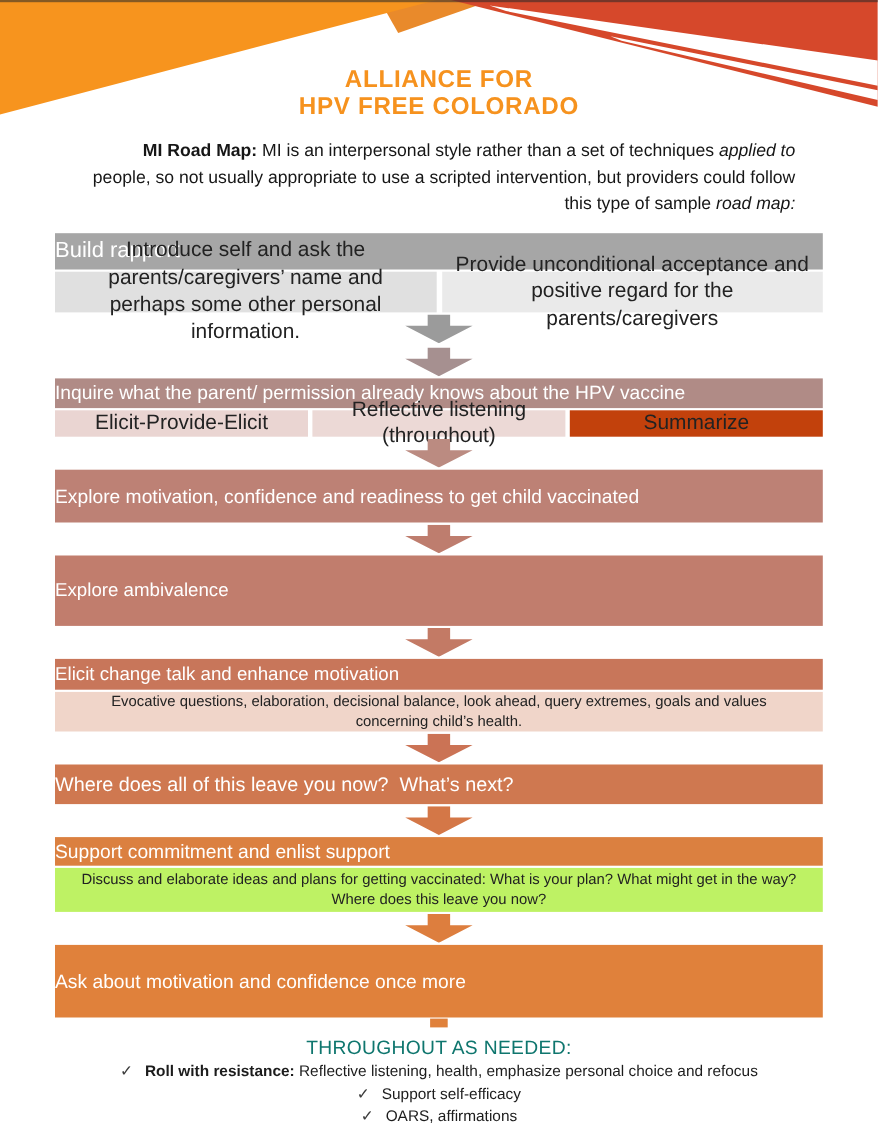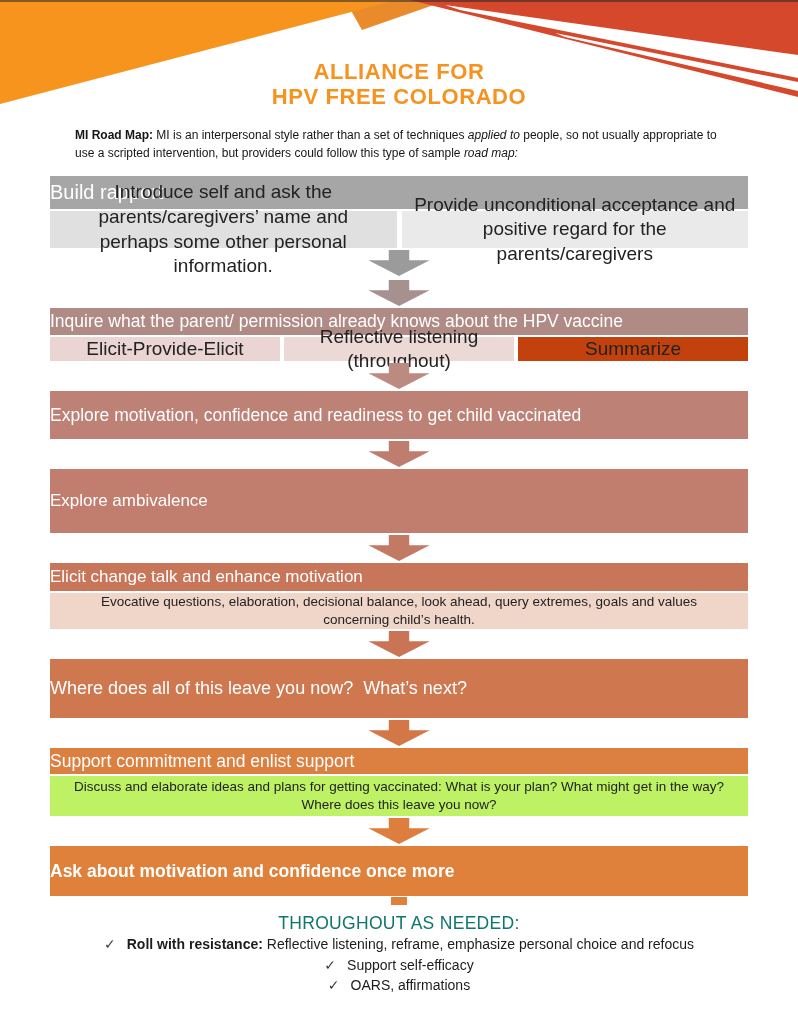--- a/index.html
+++ b/index.html
@@ -4,35 +4,35 @@
 <style>
   * { margin:0; padding:0; box-sizing:border-box; }
   html,body { background:#ffffff; }
   body { width:798px; height:1033px; overflow:hidden; font-family:"Liberation Sans", sans-serif; }
   .page { position:relative; width:798px; height:1033px; background:#fff; }
   .top-edge { position:absolute; top:0; left:0; width:798px; height:2px; background:rgba(40,40,40,.55); z-index:5; }
   .banner { position:absolute; top:0; left:0; width:798px; height:115px; z-index:1; }
 
   .brand { position:relative; z-index:2; padding-top:60px; text-align:center;
            font-weight:bold; font-size:22px; line-height:1.12; color:#F6921E; letter-spacing:.6px; }
-  .intro { position:relative; z-index:2; width:648px; margin:17px auto 0; text-align:left;
-           font-size:12px; line-height:1.5; color:#161616; }
+  .intro { position:relative; z-index:2; width:648px; margin:17px auto 0; text-align:right;
+           font-size:16px; line-height:1.5; color:#161616; }
 
   .flow { margin:14px 50px 0; }
   .bar { display:flex; align-items:center; justify-content:flex-start; color:#fff; text-align:center; }
   .bar-label { white-space:pre-wrap; }
   .b1 { height:33px; background:#A6A6A6; font-size:20px; }
   .b2 { height:49px; background:#A89592; font-size:18.5px; }
   .b3 { height:27px; background:#B08B86; font-size:17.5px; }
   .b4 { height:48px; background:#BD8175; font-size:17.5px; }
   .b5 { height:64px; background:#C17D6D; font-size:17px; }
   .b6 { height:28px; background:#C8765A; font-size:17px; }
-  .b7 { height:59px; background:#CF7850; font-size:18px; }
+  .b7 { height:36px; background:#CF7850; font-size:18px; }
   .b8 { height:26px; background:#DB8040; font-size:17.5px; }
-  .b9 { height:50px; background:#E0813B; font-size:17.5px;font-weight:bold; }
+  .b9 { height:66px; background:#E0813B; font-size:17.5px; }
 
   .cells { display:flex; margin-top:2px; }
   .cells-2 { height:37px; gap:5px; }
   .cells-3 { height:24px; gap:4px; }
   .cell { flex:1; display:flex; align-items:center; justify-content:center; text-align:center;
           font-size:19px; color:#222; line-height:1.3; padding:0 12px; }
   .c1a { background:#E0E0E0; }
   .c1b { background:#EAEAEA; }
   .c3a { background:#EAD5D2; }
   .c3b { background:#ECD9D6; }
@@ -169,21 +169,21 @@
     <div class="bar b9">
       <span class="bar-label">Ask about motivation and confidence once more</span>
     </div>
     <div class="notch"></div>
   </div>
 
   <div class="foot-head">THROUGHOUT AS NEEDED:</div>
 
   <div class="check-line">
     <span class="check">✓</span>
-    <span><b>Roll with resistance:</b><span> Reflective listening, reframe, emphasize personal choice and refocus</span></span>
+    <span><b>Roll with resistance:</b><span> Reflective listening, health, emphasize personal choice and refocus</span></span>
   </div>
   <div class="check-line">
     <span class="check">✓</span>
     <span><b></b><span>Support self-efficacy</span></span>
   </div>
   <div class="check-line">
     <span class="check">✓</span>
     <span><b></b><span>OARS, affirmations</span></span>
   </div>
 </div>

